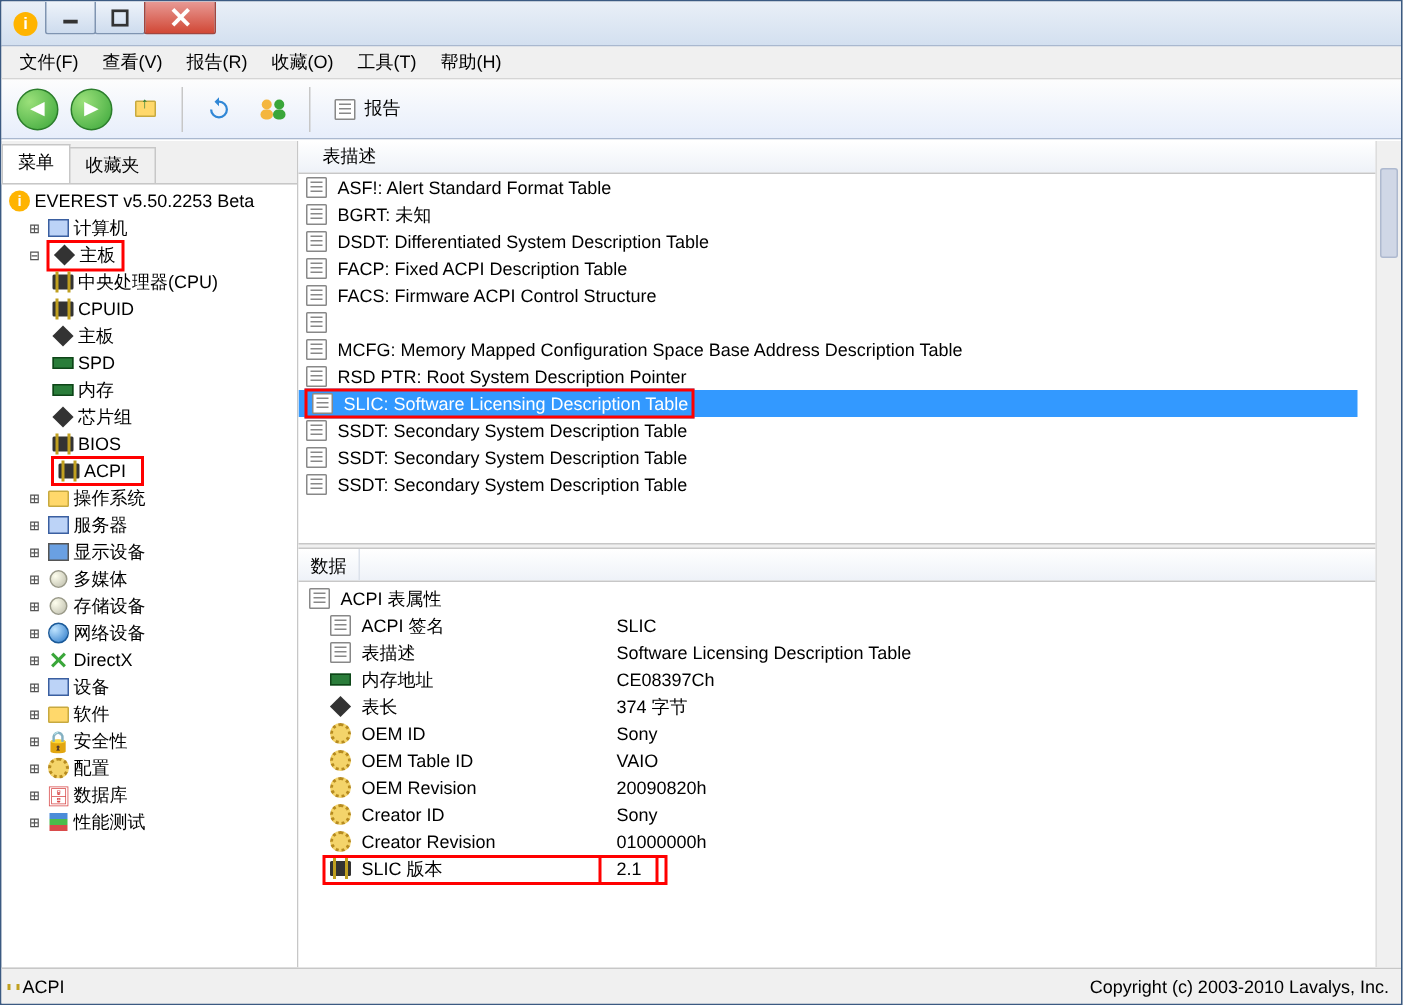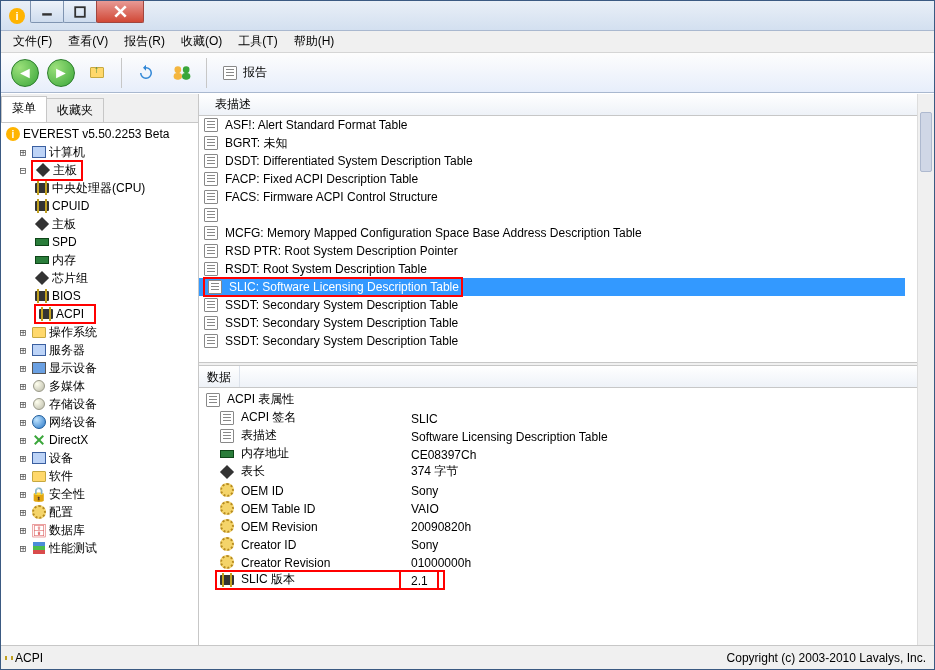--- a/index.html
+++ b/index.html
@@ -39,21 +39,21 @@
 .list-header{height:22px;background:linear-gradient(#fff,#eef2f8);border-bottom:1px solid #c7c7c7;display:flex;align-items:center;padding-left:8px}
 .list-header .col{padding:3px 8px}
 .list-body{overflow:auto}
 .row{display:flex;align-items:center;height:18px;padding:0 4px;gap:6px;cursor:default}
 .row.selected{background:#3399ff;color:#fff}
 .row .ic{width:16px;height:16px;display:flex;align-items:center;justify-content:center;flex-shrink:0}
 .hsplit{height:4px;background:#f0f0f0;border-top:1px solid #c7c7c7;border-bottom:1px solid #c7c7c7;cursor:row-resize}
 .detail-header{height:22px;background:linear-gradient(#fff,#eef2f8);border-bottom:1px solid #c7c7c7;display:flex}
 .detail-header .col{padding:3px 8px;border-right:1px solid #dce2eb}
 .detail-body{flex:1;overflow:auto;padding:2px 0;position:relative}
-.drow{display:flex;align-items:flex-end;height:18px;padding-left:20px}
+.drow{display:flex;align-items:center;height:18px;padding-left:20px}
 .drow .ic{width:16px;height:16px;margin-right:6px;display:flex;align-items:center;justify-content:center;flex-shrink:0}
 .drow .k{width:170px}
 .drow .v{}
 .drow.head{padding-left:6px}
 .statusbar{height:24px;border-top:1px solid #c7c7c7;background:#f0f0f0;display:flex;align-items:center;padding:0 8px}
 .statusbar .sb-left{display:flex;align-items:center;gap:6px}
 .statusbar .sb-right{margin-left:auto}
 .ic-doc{width:14px;height:14px;border:1px solid #888;background:#fff;border-radius:1px;position:relative}
 .ic-doc::after{content:"";position:absolute;left:2px;right:2px;top:2px;height:1px;background:#888;box-shadow:0 3px 0 #888,0 6px 0 #888}
 .ic-gear{width:14px;height:14px;border-radius:50%;border:2px dotted #b78b1e;background:#f4d46a}
@@ -364,26 +364,20 @@
               <span class="ic-doc"></span>
             </span>
             <span>MCFG: Memory Mapped Configuration Space Base Address Description Table</span>
           </div>
           <div class="row">
             <span class="ic">
               <span class="ic-doc"></span>
             </span>
             <span>RSD PTR: Root System Description Pointer</span>
           </div>
-          <div class="row">
-            <span class="ic">
-              <span class="ic-doc"></span>
-            </span>
-            <span>RSDT: Root System Description Table</span>
-          </div>
           <div class="row selected" style="padding: 0px 4px;">
             <span class="red-box-inline" style="padding: 0px 2px; display: flex; align-items: center; gap: 6px; background: rgb(51, 153, 255); color: rgb(255, 255, 255); text-align: center;">
               <span class="ic">
                 <span class="ic-doc"></span>
               </span>
               <span>SLIC: Software Licensing Description Table</span>
             </span>
           </div>
           <div class="row">
             <span class="ic">

